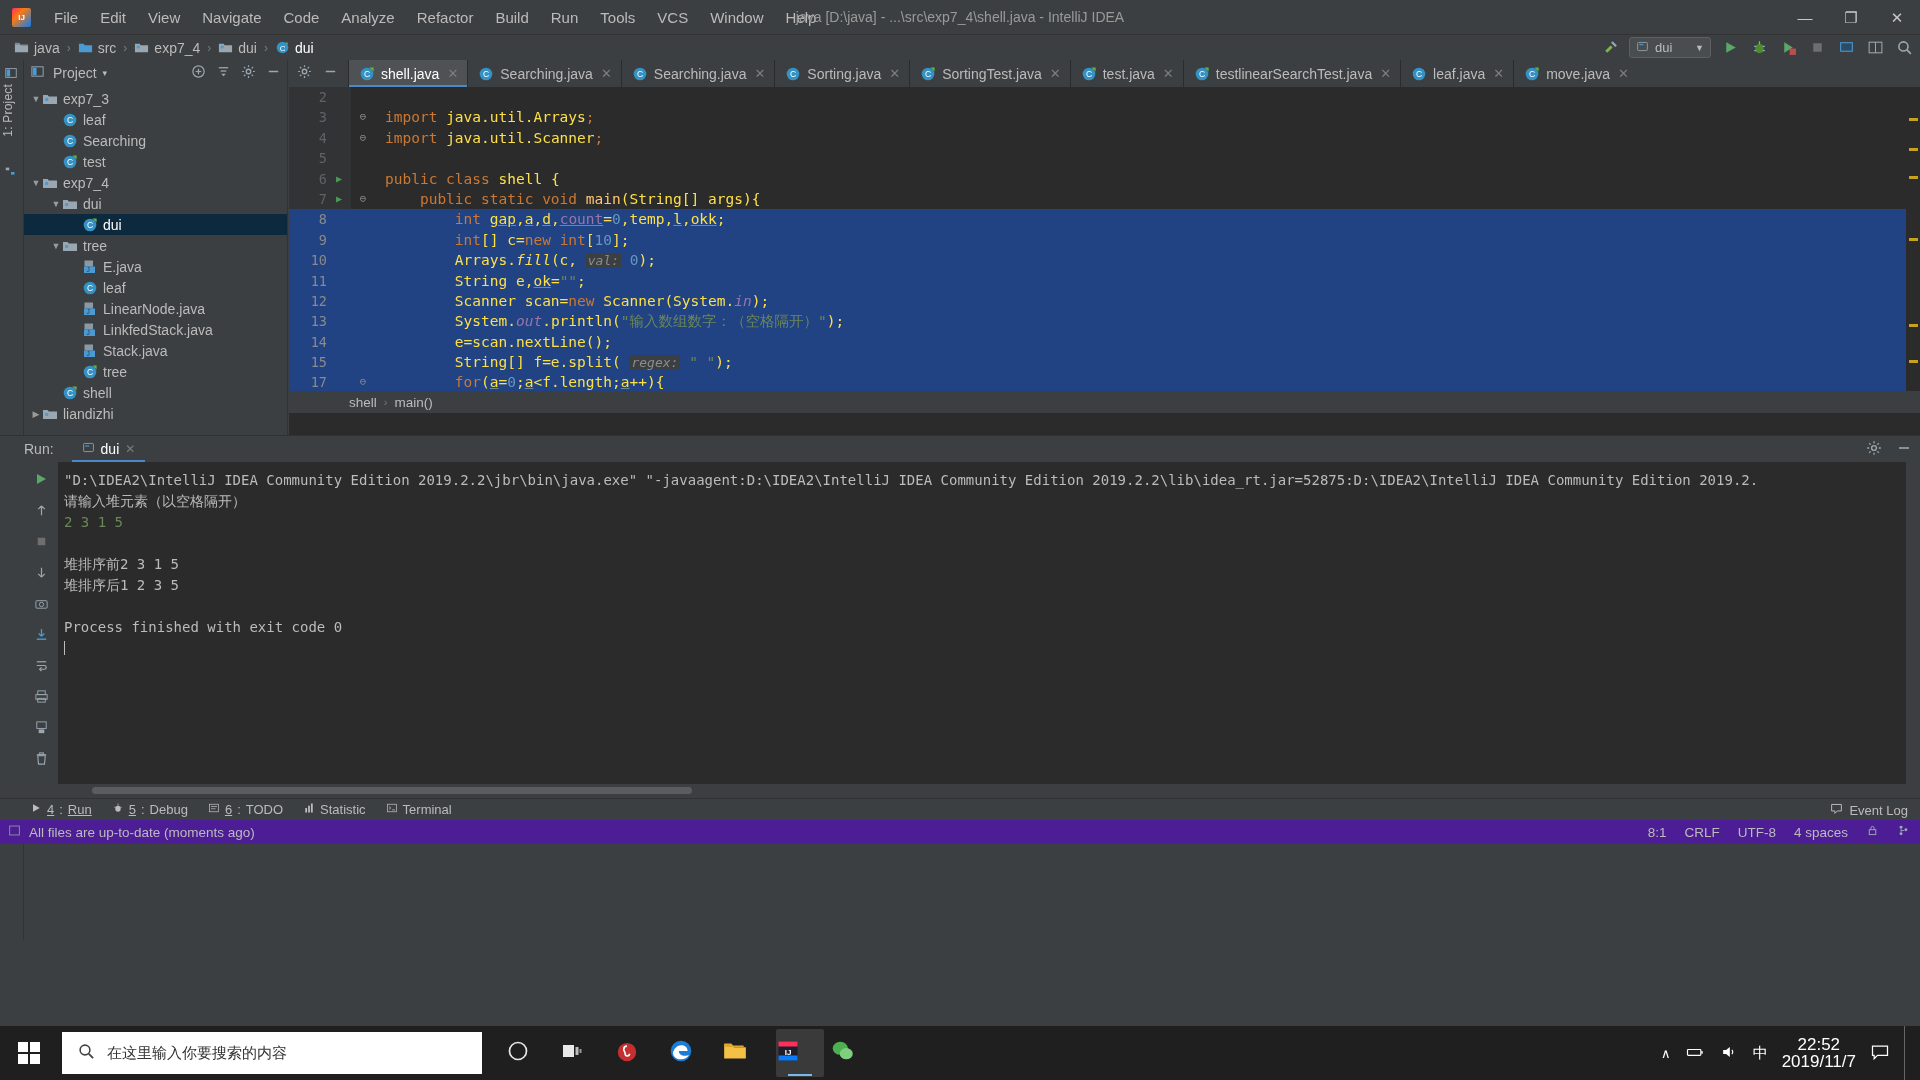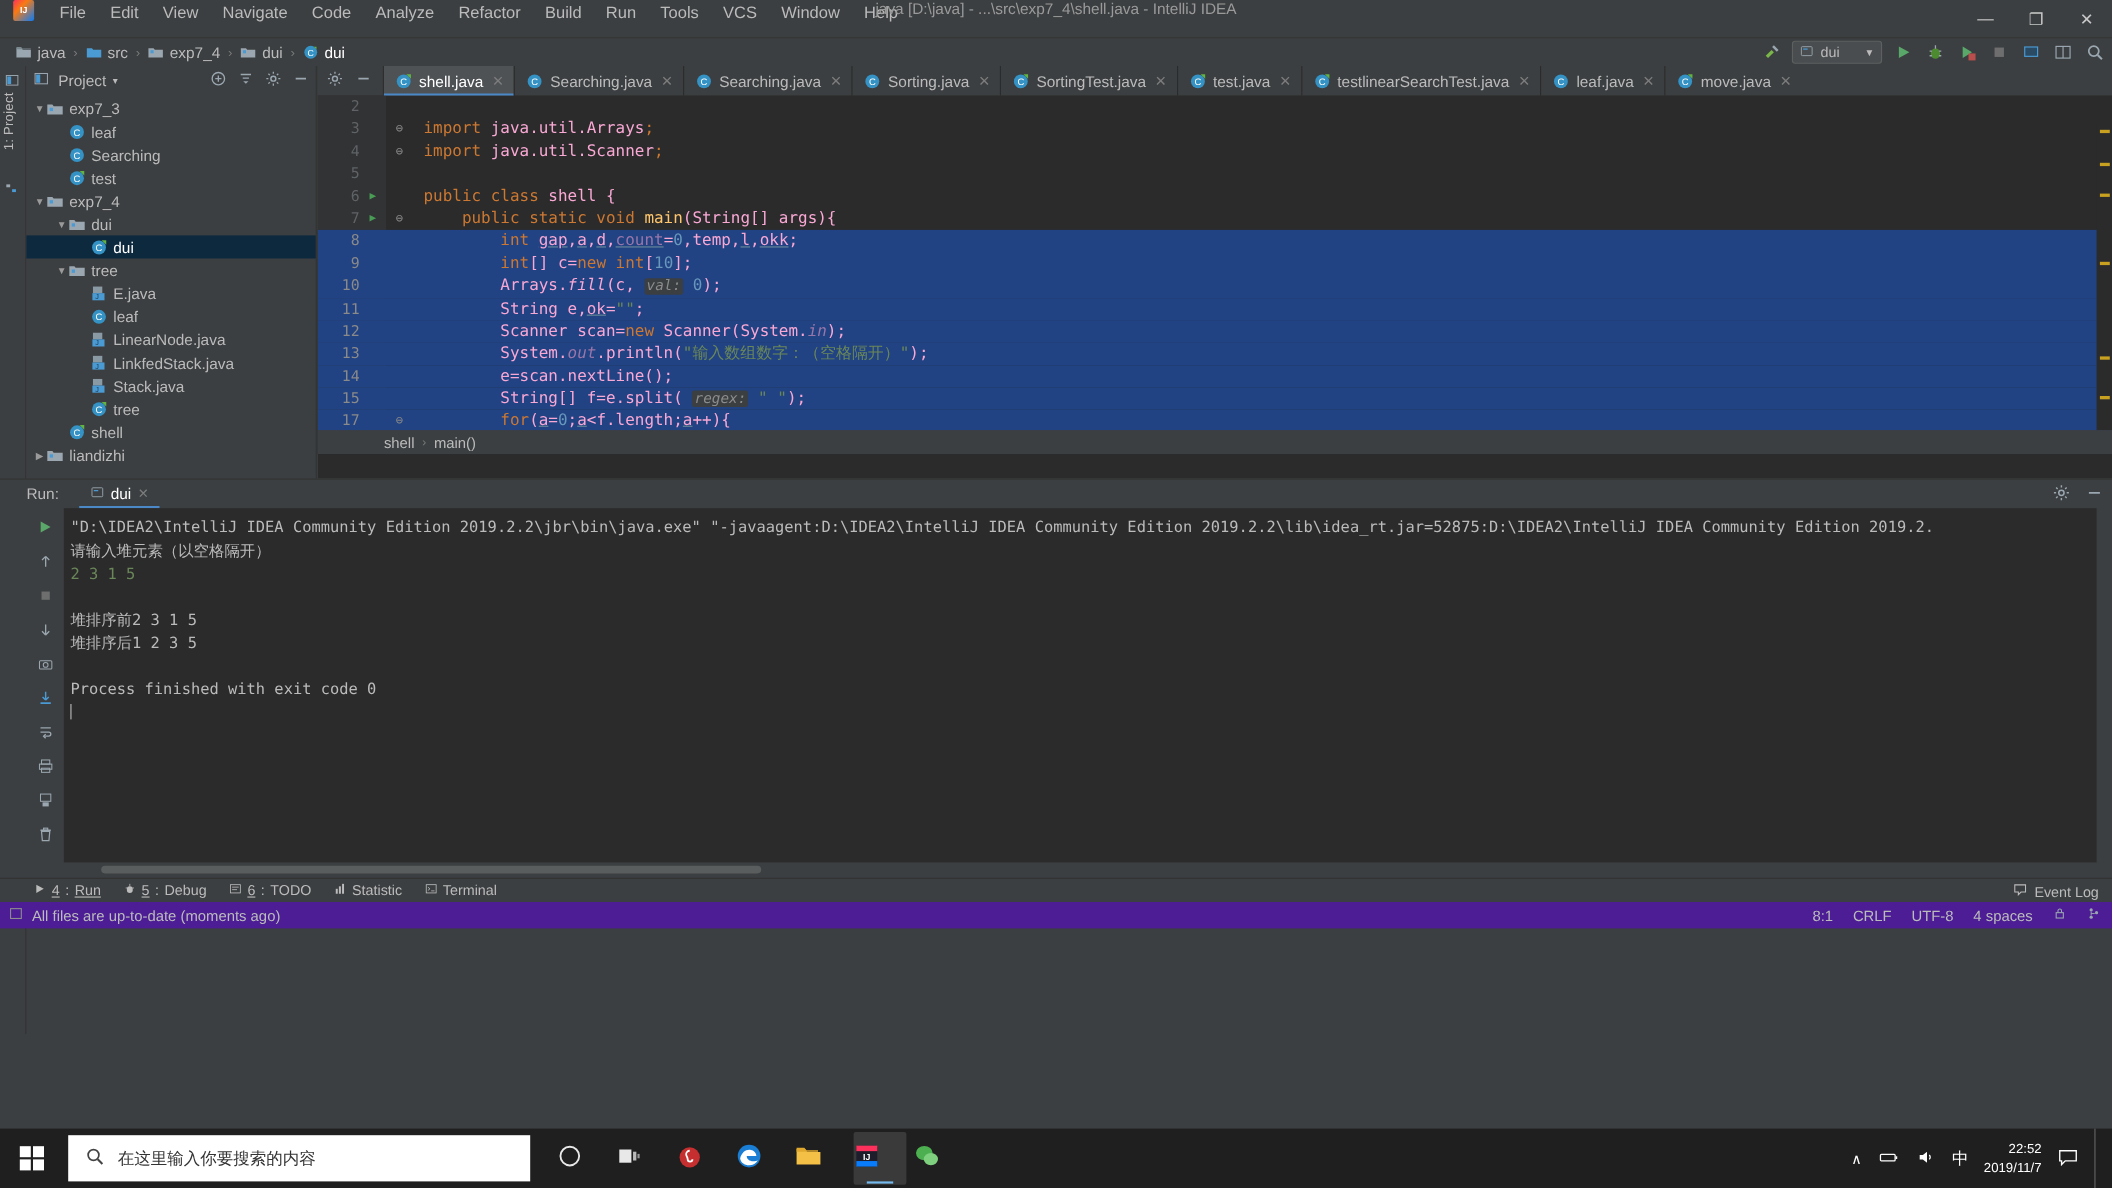--- a/index.html
+++ b/index.html
@@ -8,21 +8,21 @@
     background: #3c3f41;
     font-family: "Liberation Sans", sans-serif;
     overflow: hidden;
     -webkit-font-smoothing: antialiased;
   }
   #app { position: relative; width: 1920px; height: 1080px; background: #3c3f41; }
 
   
   .titlebar {
     position: absolute; top: 0; left: 0; width: 1920px; height: 35px;
-    background: #3c3f41; display: flex; align-items: flex-start;
+    background: #3c3f41; display: flex; align-items: center;
     border-bottom: 1px solid #323232;
   }
   .ij-logo {
     width: 19px; height: 19px; margin-left: 12px; margin-right: 12px;
     background: linear-gradient(135deg,#fe315d 0%,#f97a12 35%,#087cfa 100%);
     border-radius: 2px; position: relative; flex: none;
   }
   .ij-logo::after {
     content:"IJ"; position:absolute; inset:0; color:#fff; font-size:8px;
     display:flex; align-items:center; justify-content:center; font-weight:bold;
@@ -153,21 +153,21 @@
   .cl.sel { background: #214283; }
   .cl.sel .ln { color: #8a8a8a; }
   .run-tri { color: #499c54; font-size: 10px; }
   .fold { color: #888; font-size: 11px; }
 
   .kw  { color: #cc7832; }
   .str { color: #6a8759; }
   .num { color: #6897bb; }
   .fld { color: #9876aa; }
   .mth { color: #ffc66d; }
-  .pln { color: #f9a8d4; }
+  .pln { color: #fde047; }
   .itl { font-style: italic; }
   .und { text-decoration: underline; text-decoration-color:#6a8a9a; }
   .hint {
     background: #3b3f41; color: #8c8c8c; border-radius: 2px; padding: 0 2px;
     font-style: italic; font-size: 13px;
   }
 
   .breadcrumb-bar {
     position: absolute; left: 0; right: 0; bottom: 0; height: 22px;
     background: #3c3f41; display: flex; align-items: center; padding-left: 60px;
@@ -273,22 +273,22 @@
   }
   .tb-app.active { background: #3a3a3a; }
   .tb-app.active::after {
     content:""; position:absolute; bottom:1px; left:12px; right:12px; height:2px;
     background:#76b9ed;
   }
   .tray {
     position: absolute; right: 0; height: 54px; display: flex; align-items: center;
     color: #ffffff; font-size: 13px; gap: 14px; padding-right: 6px;
   }
-  .clock { display: flex; flex-direction: column; align-items: flex-end;
-    line-height: 17px; font-size: 12px; color:#fff; }
+  .clock { display: flex; flex-direction: column; align-items: center;
+    line-height: 17px; font-size: 17px; color:#fff; }
   .show-desktop { width: 10px; height: 54px; border-left: 1px solid #666; }
 </style>
 </head>
 <body>
 
 <div id="app">
 
   <div class="titlebar">
     <div class="ij-logo"></div>
     <div class="menu">

